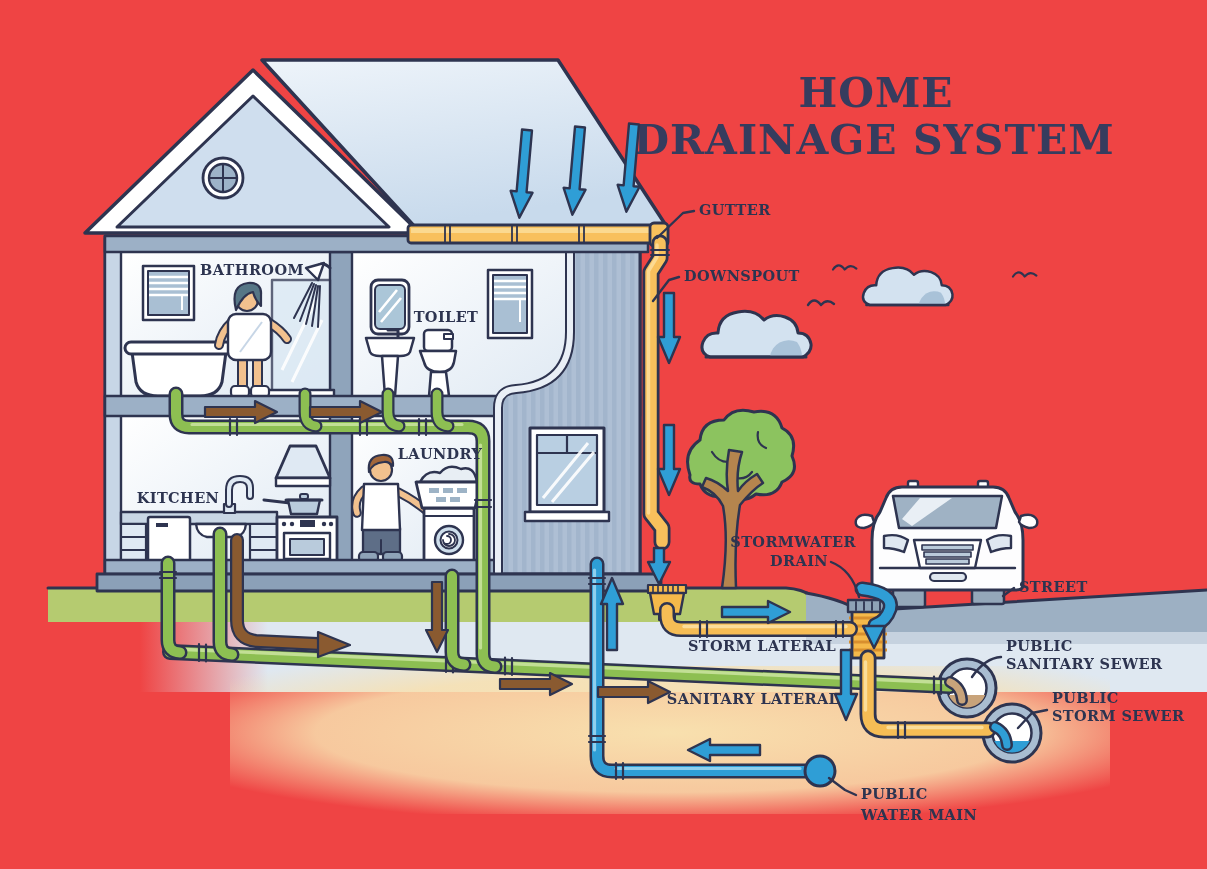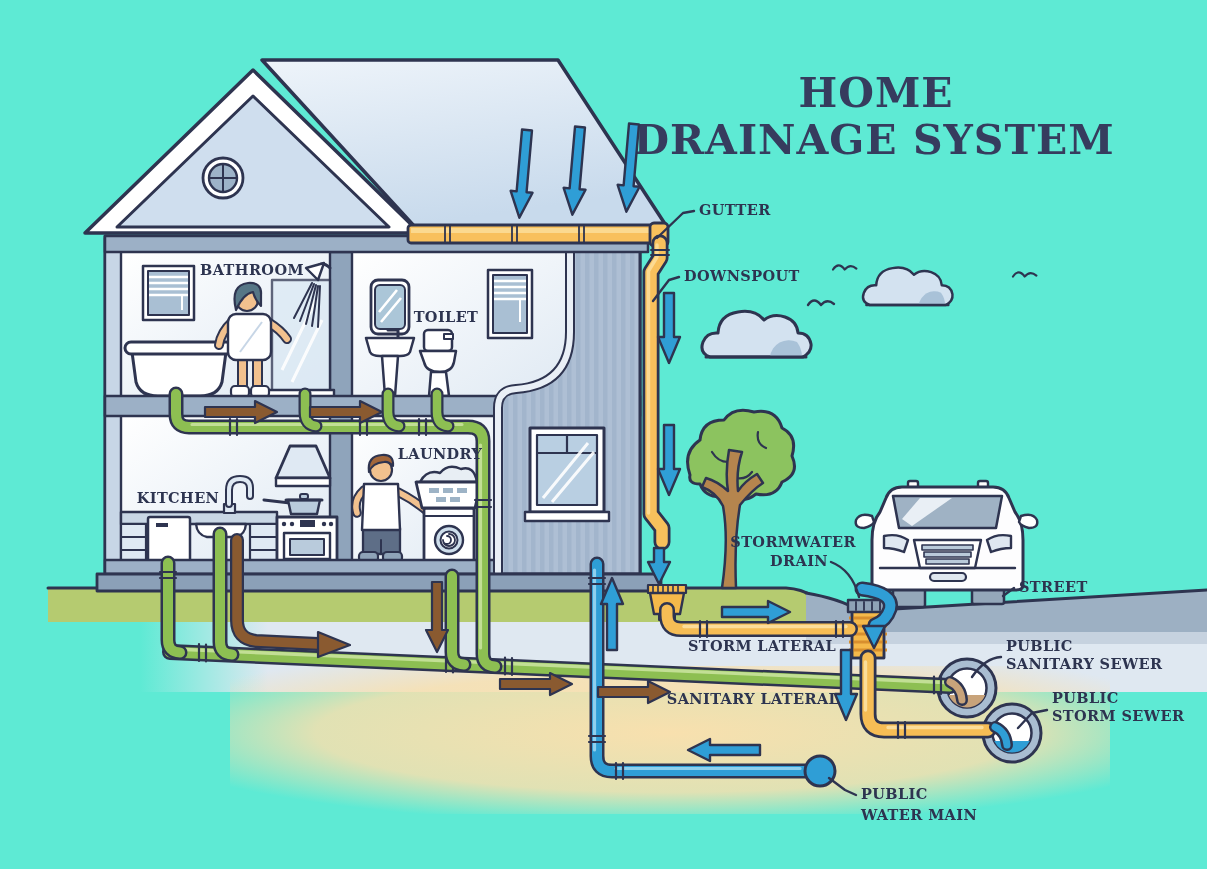--- a/index.html
+++ b/index.html
@@ -1,16 +1,16 @@
 <!DOCTYPE html>
 <html><head>
 <meta charset="utf-8">
 <style>
   html,body{margin:0;padding:0;background:#fff;}
-  .stage{position:relative;width:1207px;height:869px;background:#5eead4;overflow:hidden;
+  .stage{position:relative;width:1207px;height:869px;background:#ef4444;overflow:hidden;
          font-family:"DejaVu Serif", serif;}
   svg{position:absolute;left:0;top:0;}
   .outl{stroke:#2e3450;stroke-linejoin:round;stroke-linecap:round;}
   .lbl{font:bold 14.5px "DejaVu Serif", serif;fill:#2d3450;letter-spacing:.4px;}
   .title{font:bold 41px "DejaVu Serif", serif;fill:#363c5e;letter-spacing:1px;}
   .ptr{fill:none;stroke:#2e3450;stroke-width:2.4;stroke-linecap:round;stroke-linejoin:round;}
   .pipe{fill:none;stroke-linejoin:round;stroke-linecap:round;}
 </style>
 </head>
 <body>

